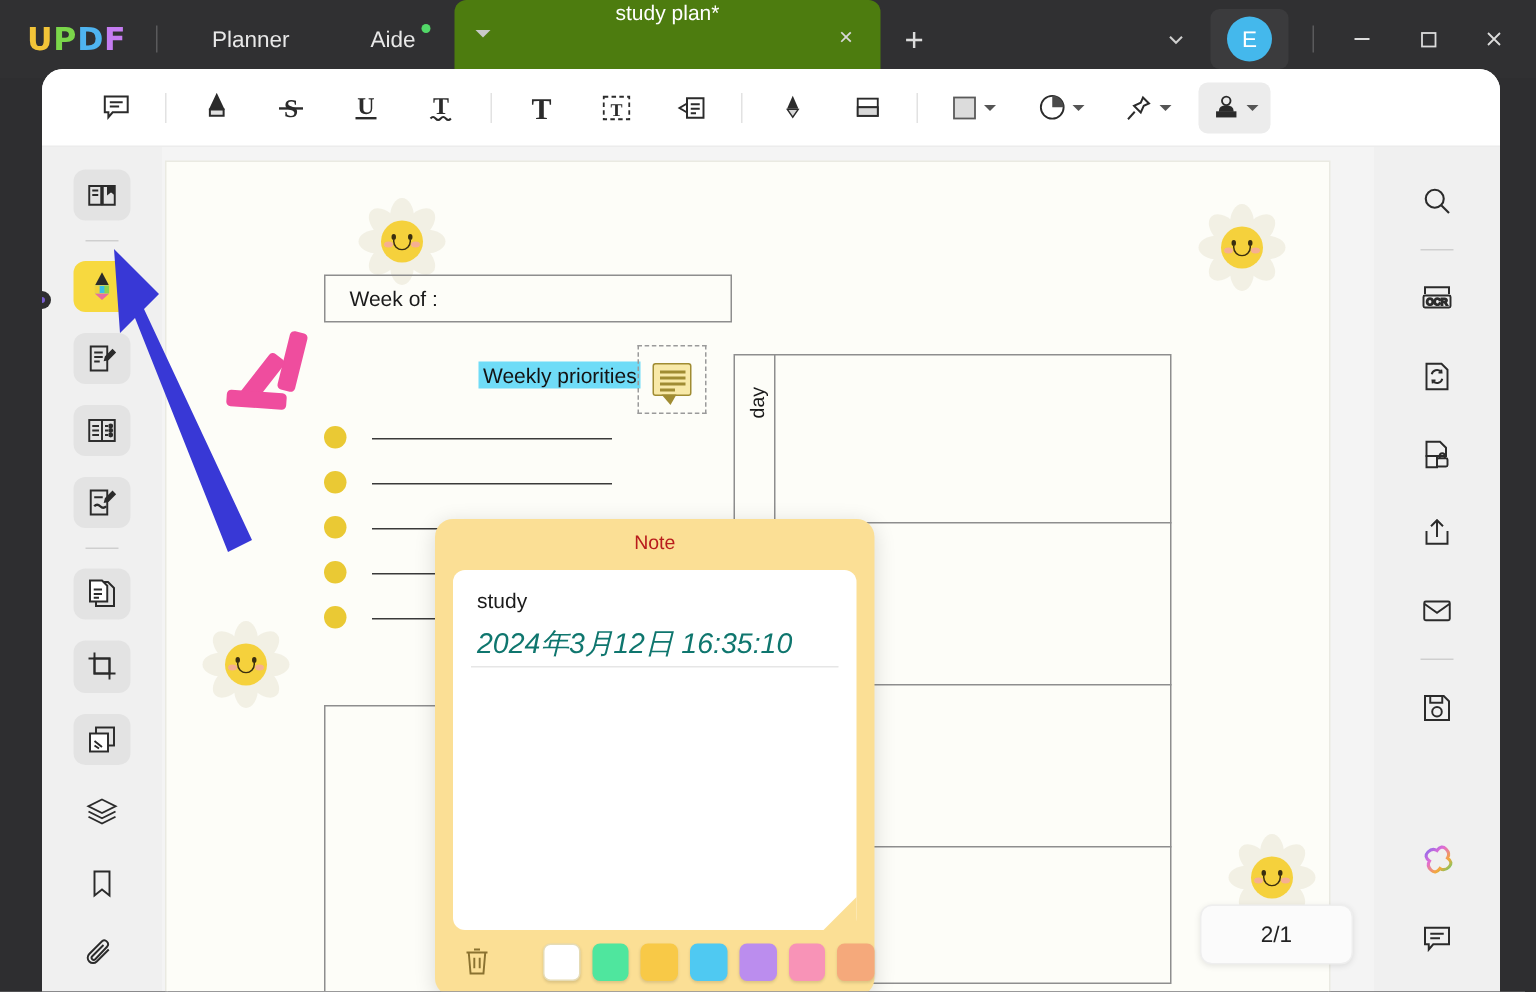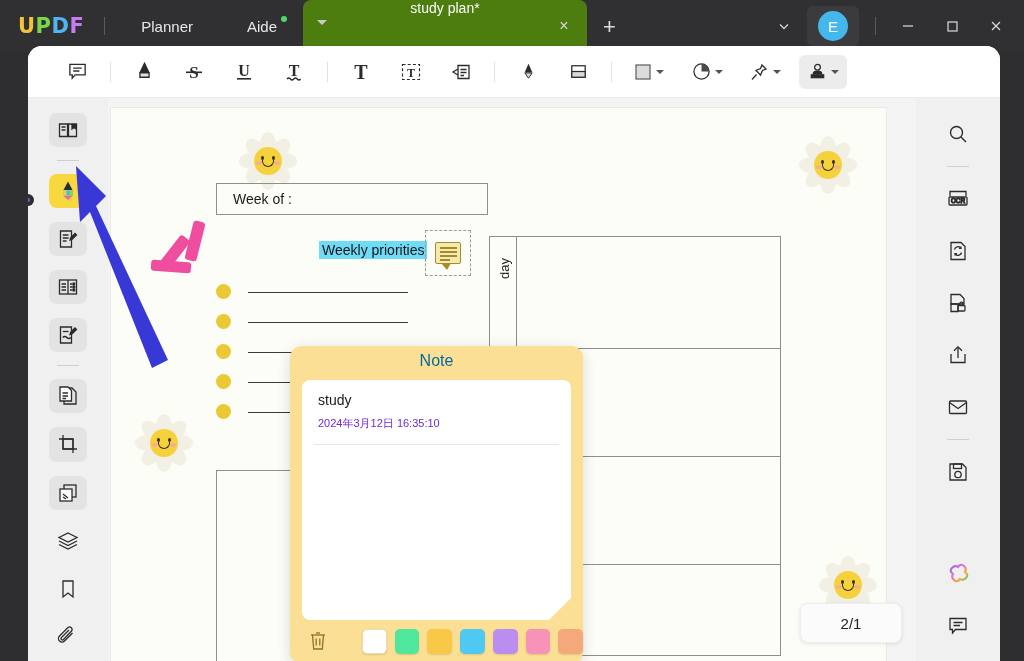--- a/index.html
+++ b/index.html
@@ -273,35 +273,35 @@
   .note-panel {
     position:absolute; left:182px; top:248px;
     width:293px; height:318px;
     background:#fbdf95;
     border-radius:12px;
     box-shadow:0 3px 14px rgba(0,0,0,.14);
     z-index:40;
   }
   .note-header {
     height:30px; display:flex; align-items:center; justify-content:center;
-    color:#0369a1; font-size:16px;text-align:center;
+    color:#b91c1c; font-size:13px;text-align:center;
   }
   .note-card {
     position:absolute; left:12px; top:34px; right:12px; height:240px;
     background:#ffffff;
     border-radius:8px;
   }
   .note-card:after{
     content:""; position:absolute; right:0; bottom:0;
     border-width:0 0 22px 22px;
     border-style:solid;
     border-color:transparent transparent #fbdf95 transparent;
   }
   .note-author { position:absolute; left:16px; top:12px; font-size:14px; color:#1b1b1b; }
-  .note-date { position:absolute; left:16px; top:36px; font-size:11px; color:#6d28d9; }
+  .note-date { position:absolute; left:16px; top:36px; font-size:19px; color:#0f766e;font-style:italic; }
   .note-hr { position:absolute; left:12px; right:12px; top:64px; height:1px; background:#e6e6e6; }
   .note-footer {
     position:absolute; left:0; bottom:0; width:100%; height:46px;
     display:flex; align-items:center; padding-left:18px; gap:8px;
   }
   .trash { width:20px;height:22px; color:#8a7230; margin-right:26px; }
   .swatch {
     width:25px;height:25px; border-radius:5px;
     box-shadow:0 1px 2px rgba(0,0,0,.12);
   }

